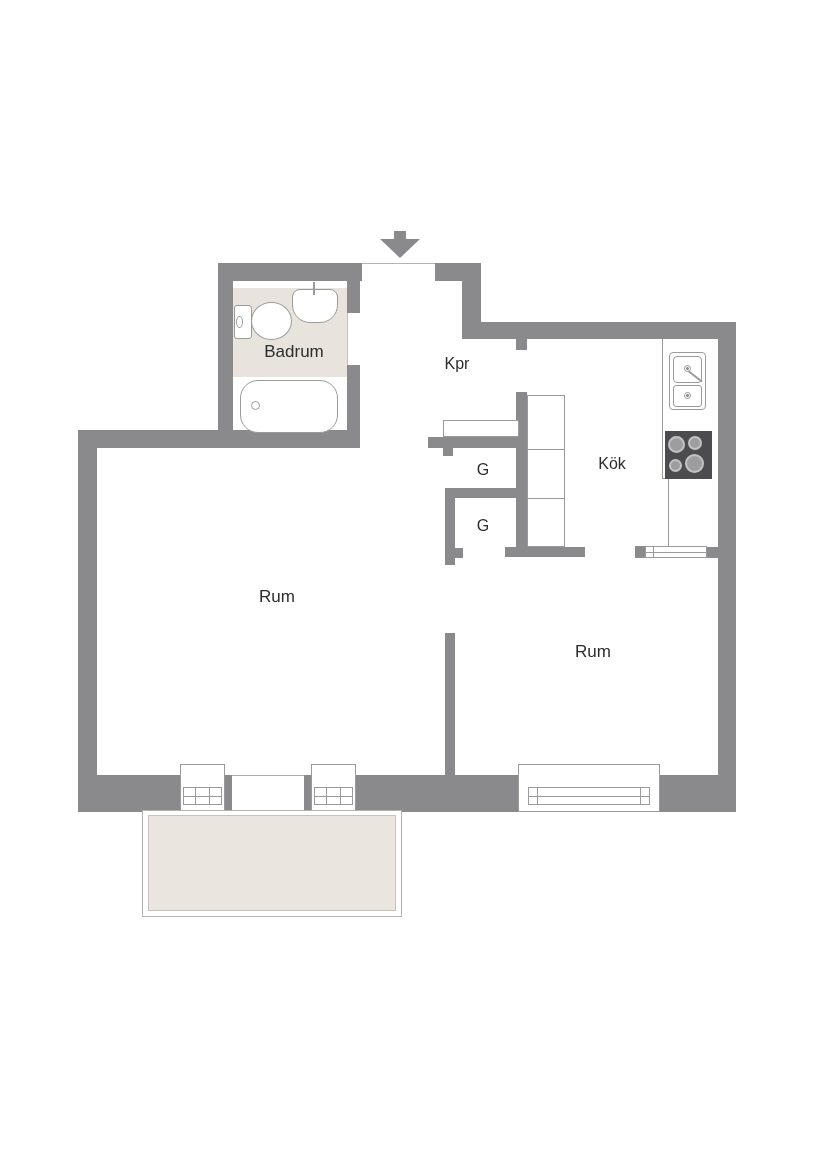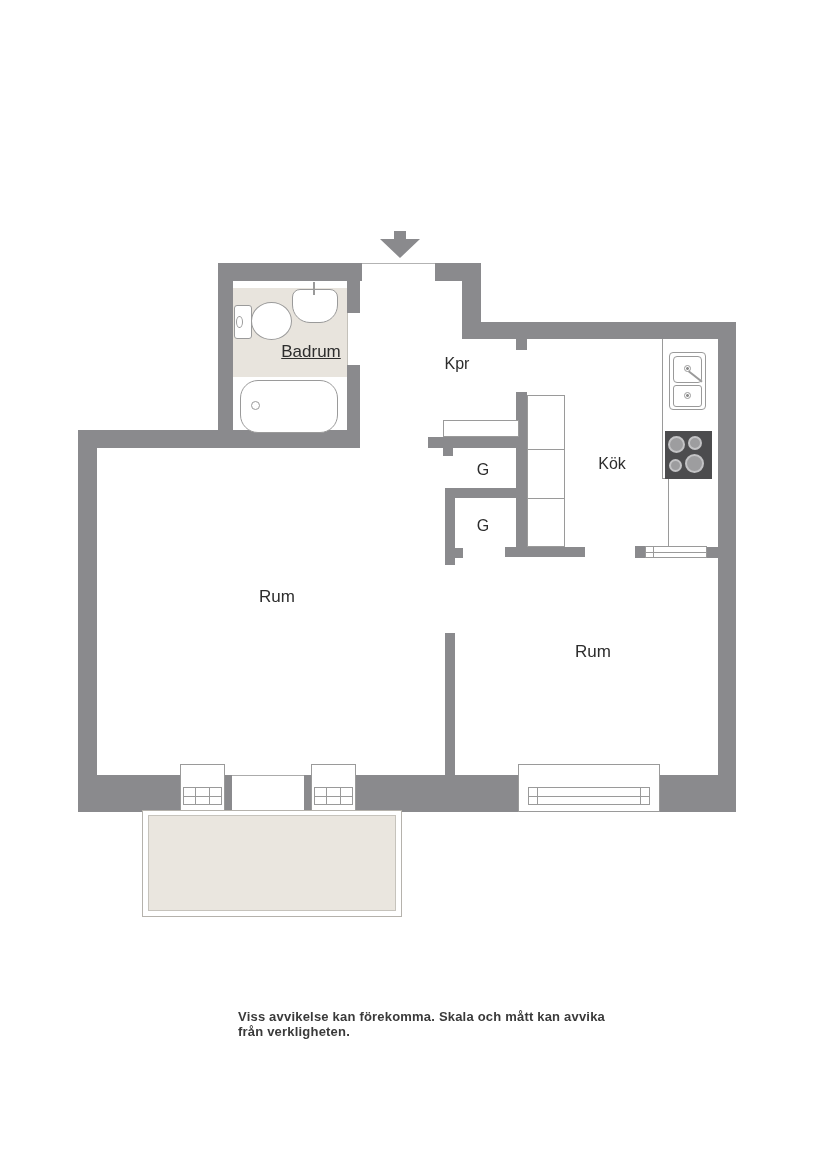--- a/index.html
+++ b/index.html
@@ -123,23 +123,22 @@
       <div class="rad-h"></div>
       <div class="rad-v" style="left:8px;"></div>
       <div class="rad-v" style="right:8px;"></div>
     </div>
   </div>
 
   <div style="position:absolute;left:142px;top:810px;width:260px;height:107px;border:1px solid #b5b2ac;box-sizing:border-box;background:#fff;">
     <div class="balcony-inner"></div>
   </div>
 
-  <div class="label lbl17" style="left:311px;top:352px;text-decoration:underline;">Badrum</div>
+  <div class="label lbl17" style="left:294px;top:352px;">Badrum</div>
   <div class="label lbl16" style="left:420px;top:364px;margin-left:37px;">Kpr</div>
   <div class="label lbl16" style="left:612px;top:464px;">Kök</div>
   <div class="label lbl16" style="left:483px;top:470px;">G</div>
   <div class="label lbl16" style="left:483px;top:526px;">G</div>
   <div class="label lbl17" style="left:277px;top:597px;">Rum</div>
   <div class="label lbl17" style="left:593px;top:652px;">Rum</div>
 
-  <div id="caption">Viss avvikelse kan förekomma. Skala och mått kan avvika från verkligheten.</div>
 
 </div>
 
 </body></html>

